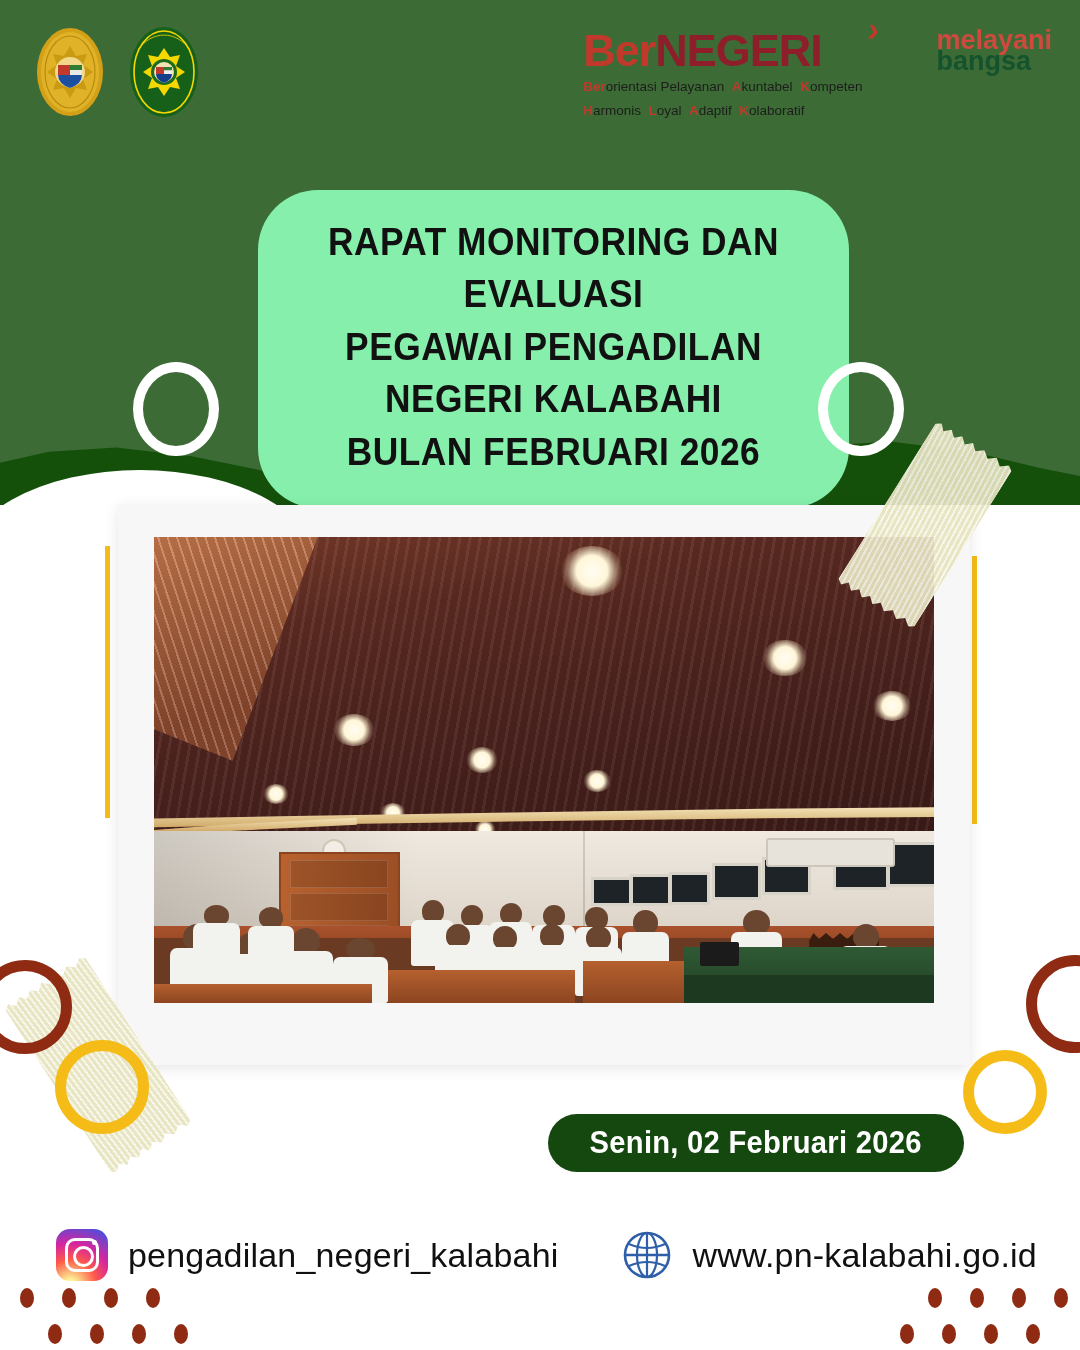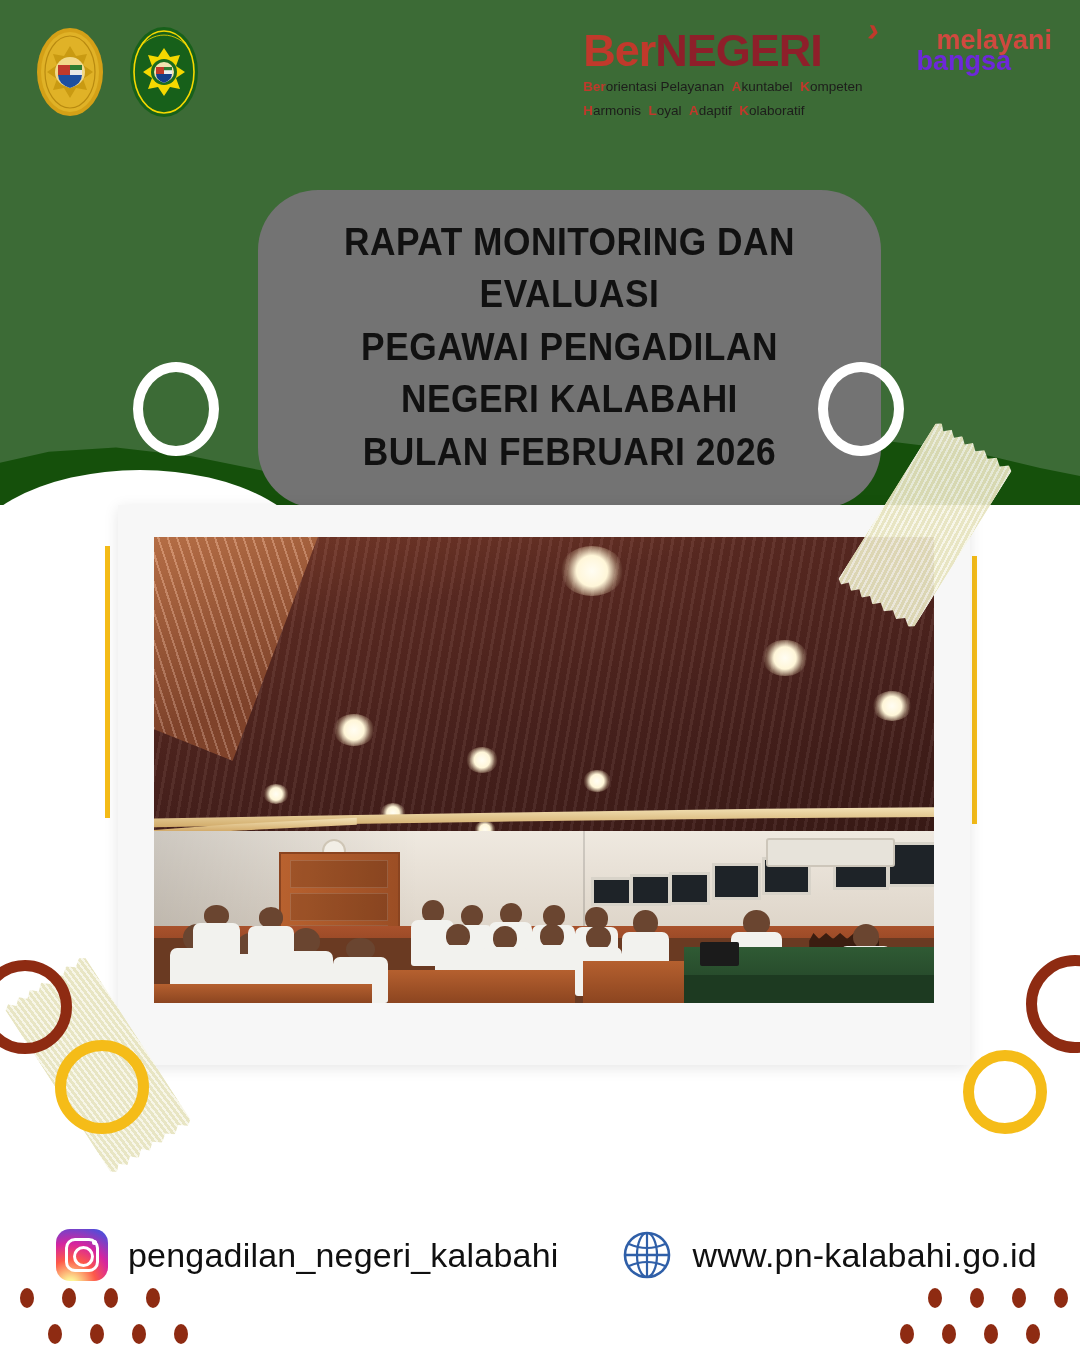--- a/index.html
+++ b/index.html
@@ -38,26 +38,26 @@
   .ber-word .b1{color:#c0392b;}
   .ber-word .b2{color:#8e1f2a;}
   .ber-arrow{position:absolute;right:-16px;top:-16px;font-size:34px;color:#c0392b;font-weight:bold;transform:rotate(8deg);}
   .ber-tag{font-size:13.5px;line-height:1.45;color:#1d1d1b;margin-top:4px;white-space:nowrap;}
   .ber-tag .hi{color:#c0392b;font-weight:bold;}
   .bangga{display:flex;flex-direction:column;align-items:flex-start;line-height:.92;padding-top:4px;}
   .bangga-row{display:flex;align-items:flex-start;gap:6px;}
   .bangga-mark{width:46px;height:52px;flex:none;}
   .bangga-txt1{font-size:30px;font-weight:bold;color:#1d1d1b;}
   .bangga-txt2{font-size:27px;font-weight:bold;color:#d0493f;margin-left:52px;margin-top:-4px;}
-  .bangga-txt3{font-size:27px;font-weight:bold;color:#6d28d9;margin-left:32px;margin-top:-4px;}
+  .bangga-txt3{font-size:27px;font-weight:bold;color:#14532d;margin-left:52px;margin-top:-4px;}
 
   
   .title-pill{
     position:absolute;left:258px;top:190px;width:575px;
-    background:#737373;border-radius:60px;padding:26px 24px 30px;
+    background:#86efac;border-radius:60px;padding:26px 8px 30px;
     text-align:center;
   }
   .title-line{
     font-family:"Liberation Sans Narrow","Liberation Sans",sans-serif;
     font-weight:bold;font-size:38px;line-height:1.38;color:#111;
     letter-spacing:.5px;transform:scaleX(.93);transform-origin:center;
   }
 
   
   .ring{position:absolute;border-radius:50%;}
@@ -361,20 +361,23 @@
   </div>
 
   <div class="tape tape-tr"></div>
   <div class="tape tape-bl"></div>
 
   <div class="ring ring-red-l"></div>
   <div class="ring ring-yellow-l"></div>
   <div class="ring ring-red-r"></div>
   <div class="ring ring-yellow-r"></div>
 
+  <div class="date-pill">
+    <span class="date-txt">Senin, 02 Februari 2026</span>
+  </div>
 
   <div class="footer">
     <div class="fitem ig">
       <div class="ig-icon">
         <div class="sq"></div>
           <div class="ci"></div>
           <div class="dt"></div>
       </div>
       <span class="ftxt">pengadilan_negeri_kalabahi</span>
     </div>

